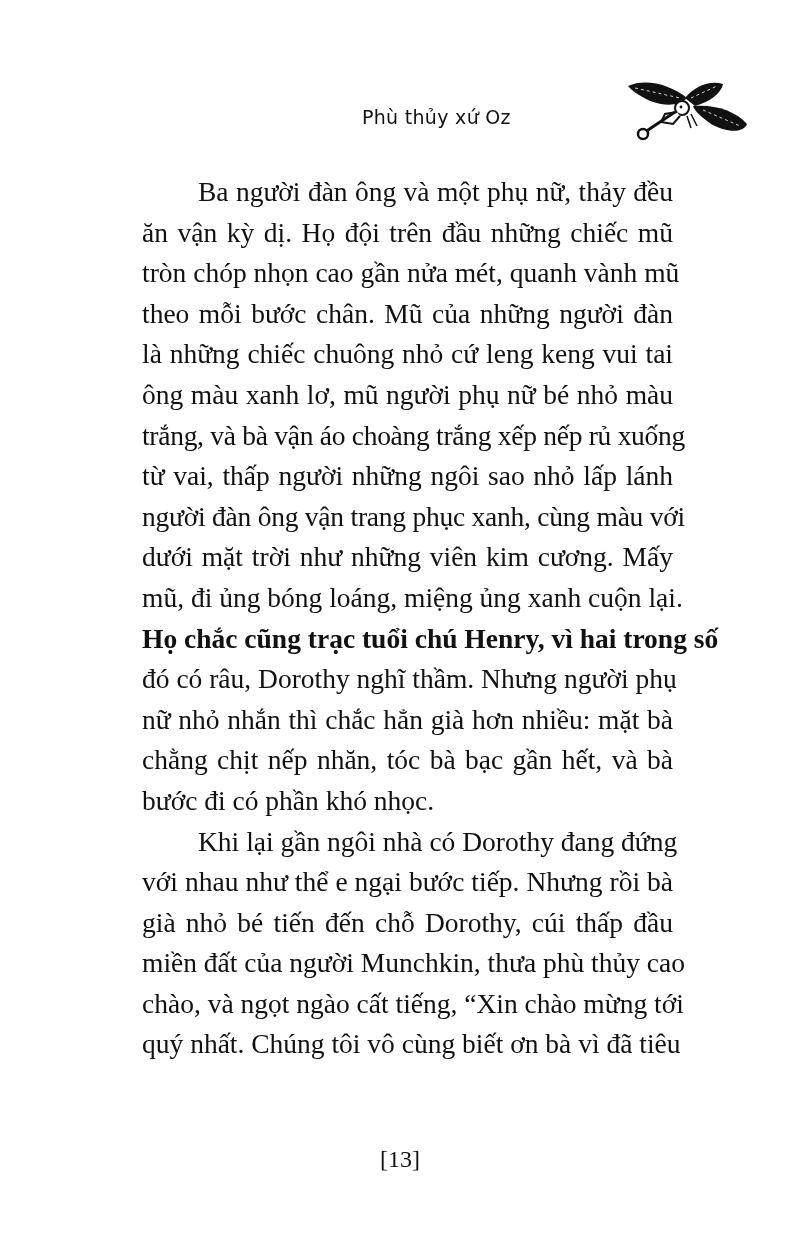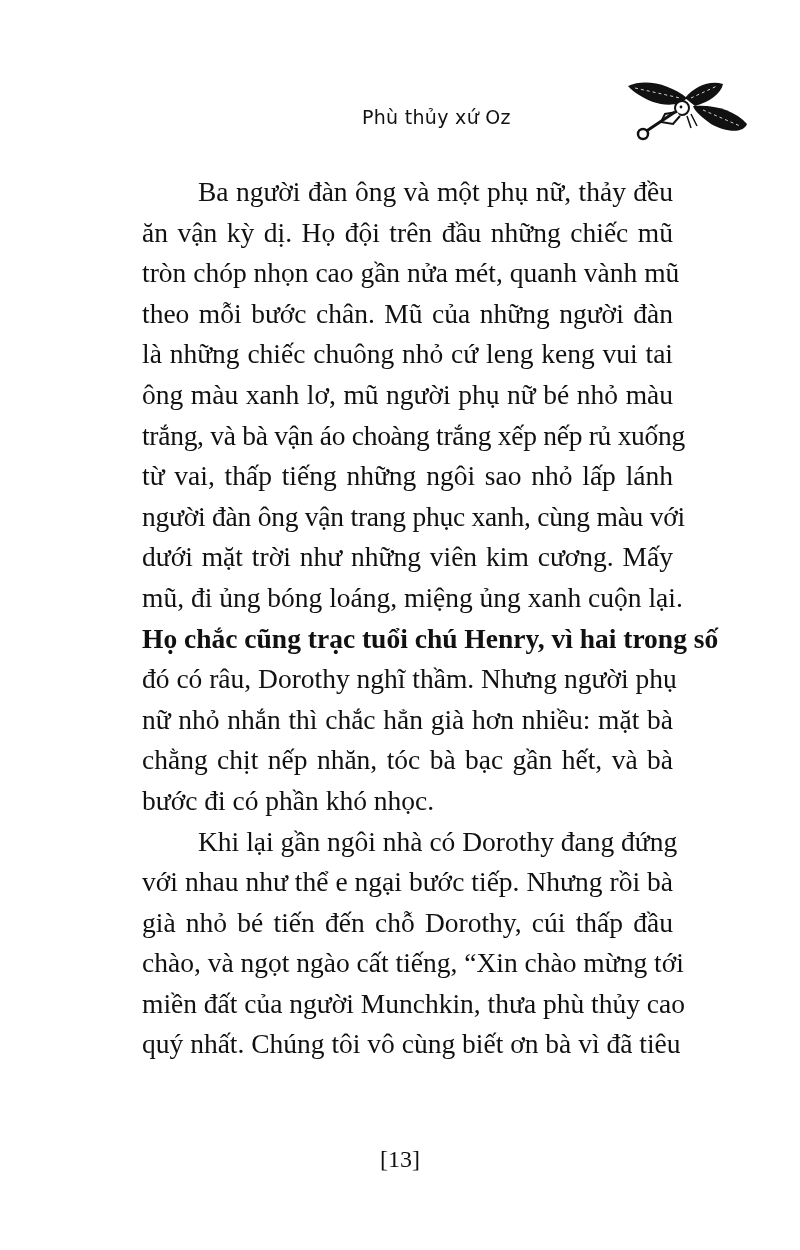--- a/index.html
+++ b/index.html
@@ -97,33 +97,33 @@
 
 <div class="body-text">
   <div>
     <span class="line indent" style="white-space: nowrap;">Ba người đàn ông và một phụ nữ, thảy đều</span>
     <span class="line" style="white-space: nowrap;">ăn vận kỳ dị. Họ đội trên đầu những chiếc mũ</span>
     <span class="line" style="white-space: nowrap;">tròn chóp nhọn cao gần nửa mét, quanh vành mũ</span>
     <span class="line" style="white-space: nowrap;">theo mỗi bước chân. Mũ của những người đàn</span>
     <span class="line" style="white-space: nowrap;">là những chiếc chuông nhỏ cứ leng keng vui tai</span>
     <span class="line" style="white-space: nowrap;">ông màu xanh lơ, mũ người phụ nữ bé nhỏ màu</span>
     <span class="line" style="white-space: nowrap; letter-spacing: -0.279337px;">trắng, và bà vận áo choàng trắng xếp nếp rủ xuống</span>
-    <span class="line" style="white-space: nowrap;">từ vai, thấp tiếng những ngôi sao nhỏ lấp lánh</span>
+    <span class="line" style="white-space: nowrap;">từ vai, thấp người những ngôi sao nhỏ lấp lánh</span>
     <span class="line" style="white-space: nowrap; letter-spacing: -0.237367px;">người đàn ông vận trang phục xanh, cùng màu với</span>
     <span class="line" style="white-space: nowrap;">dưới mặt trời như những viên kim cương. Mấy</span>
     <span class="line" style="white-space: nowrap;">mũ, đi ủng bóng loáng, miệng ủng xanh cuộn lại.</span>
     <span class="line" style="white-space: nowrap; font-weight: bold;">Họ chắc cũng trạc tuổi chú Henry, vì hai trong số</span>
     <span class="line" style="white-space: nowrap;">đó có râu, Dorothy nghĩ thầm. Nhưng người phụ</span>
     <span class="line" style="white-space: nowrap;">nữ nhỏ nhắn thì chắc hẳn già hơn nhiều: mặt bà</span>
     <span class="line" style="white-space: nowrap;">chằng chịt nếp nhăn, tóc bà bạc gần hết, và bà</span>
     <span class="line last" style="white-space: nowrap;">bước đi có phần khó nhọc.</span>
   </div>
   <div>
     <span class="line indent" style="white-space: nowrap;">Khi lại gần ngôi nhà có Dorothy đang đứng</span>
     <span class="line" style="white-space: nowrap;">với nhau như thể e ngại bước tiếp. Nhưng rồi bà</span>
     <span class="line" style="white-space: nowrap;">già nhỏ bé tiến đến chỗ Dorothy, cúi thấp đầu</span>
+    <span class="line" style="white-space: nowrap; letter-spacing: -0.0013587px;">miền đất của người Munchkin, thưa phù thủy cao</span>
     <span class="line" style="white-space: nowrap;">chào, và ngọt ngào cất tiếng, “Xin chào mừng tới</span>
-    <span class="line" style="white-space: nowrap; letter-spacing: -0.0013587px;">miền đất của người Munchkin, thưa phù thủy cao</span>
     <span class="line" style="white-space: nowrap;">quý nhất. Chúng tôi vô cùng biết ơn bà vì đã tiêu</span>
   </div>
 </div>
 
 <div class="page-number">[13]</div>
 
 </body></html>

